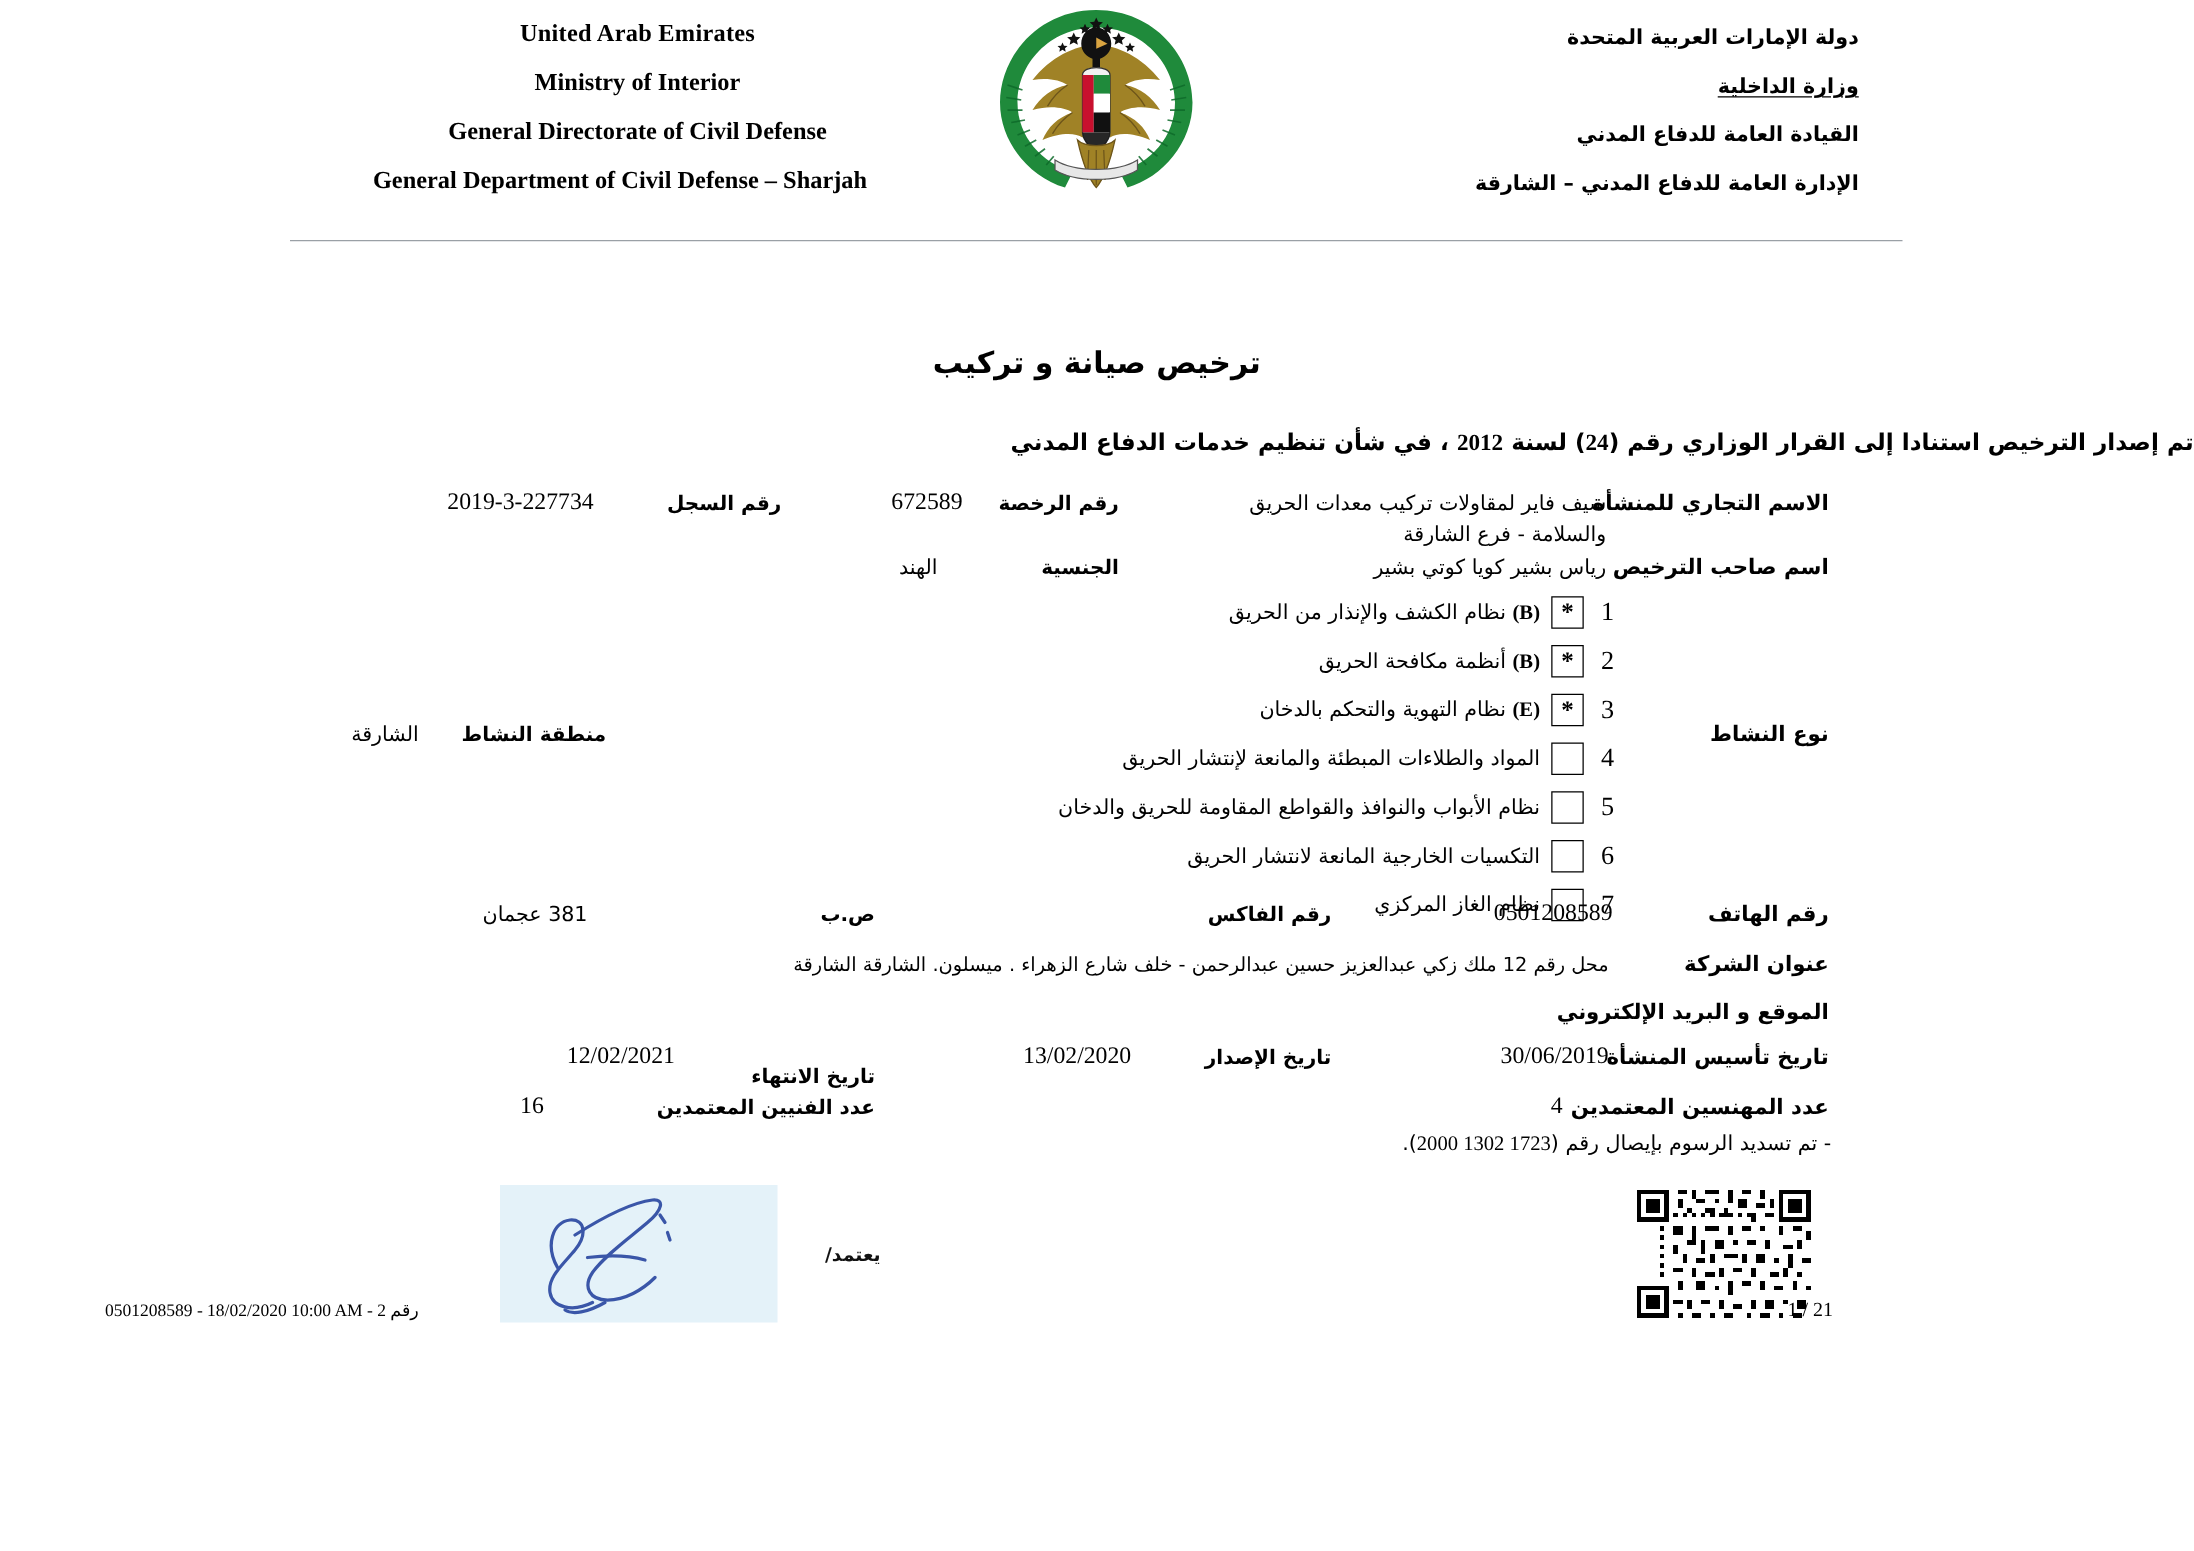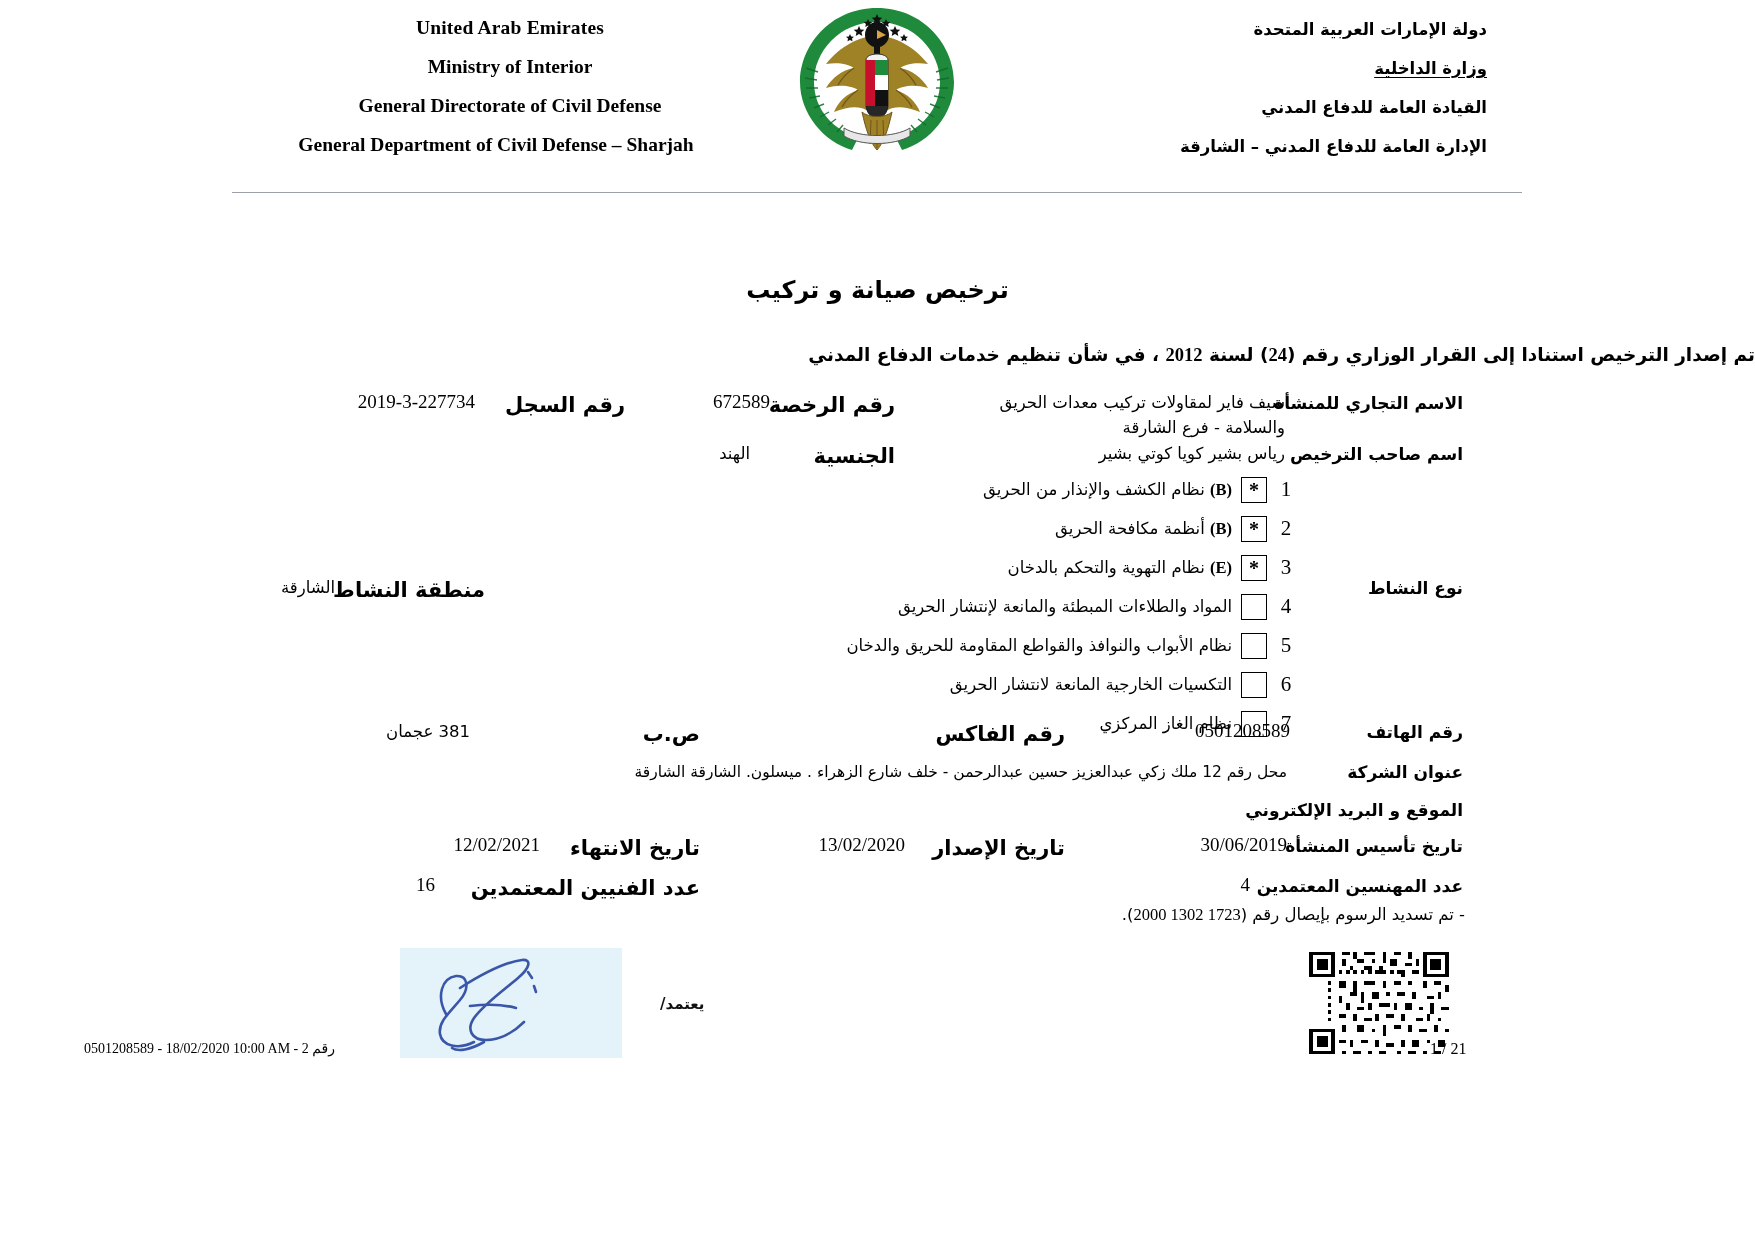--- a/index.html
+++ b/index.html
@@ -171,21 +171,21 @@
     font-weight: normal;
     font-size: 19px;
     direction: ltr;
     unicode-bidi: embed;
     white-space: nowrap;
   }
   .sublbl {
     position: absolute;
     font-family: "DejaVu Sans", "Liberation Sans", sans-serif;
     font-weight: bold;
-    font-size: 21px;
+    font-size: 16px;
     white-space: nowrap;
   }
 
   .two-line {
     line-height: 25px;
     text-align: right;
   }
 
   
   .activity-list {
@@ -530,21 +530,21 @@
     <div class="row" style="top:408px;height:36px;">
       <div class="lbl" style="right:292px;top:4px;">الموقع و البريد الإلكتروني</div>
       <div class="val-ar" style="right:470px;top:4px;"></div>
     </div>
 
     <div class="row" style="top:444px;height:40px;">
       <div class="lbl" style="right:292px;top:4px;">تاريخ تأسيس المنشأة</div>
       <div class="val-num" style="right:468px;top:2px;">30/06/2019</div>
       <div class="sublbl" style="right:690px;top:4px;">تاريخ الإصدار</div>
       <div class="val-num" style="right:850px;top:2px;">13/02/2020</div>
-      <div class="sublbl" style="right:1055px;top:4px;">تاريخ الانتهاء</div>
+      <div class="sublbl" style="right:1055px;top:19px;">تاريخ الانتهاء</div>
       <div class="val-num" style="right:1215px;top:2px;">12/02/2021</div>
     </div>
 
     <div class="row" style="top:484px;height:40px;">
       <div class="lbl" style="right:292px;top:4px;">عدد المهنسين المعتمدين</div>
       <div class="val-num" style="right:505px;top:2px;">4</div>
       <div class="sublbl" style="right:1055px;top:4px;">عدد الفنيين المعتمدين</div>
       <div class="val-num" style="right:1320px;top:2px;">16</div>
     </div>
 

